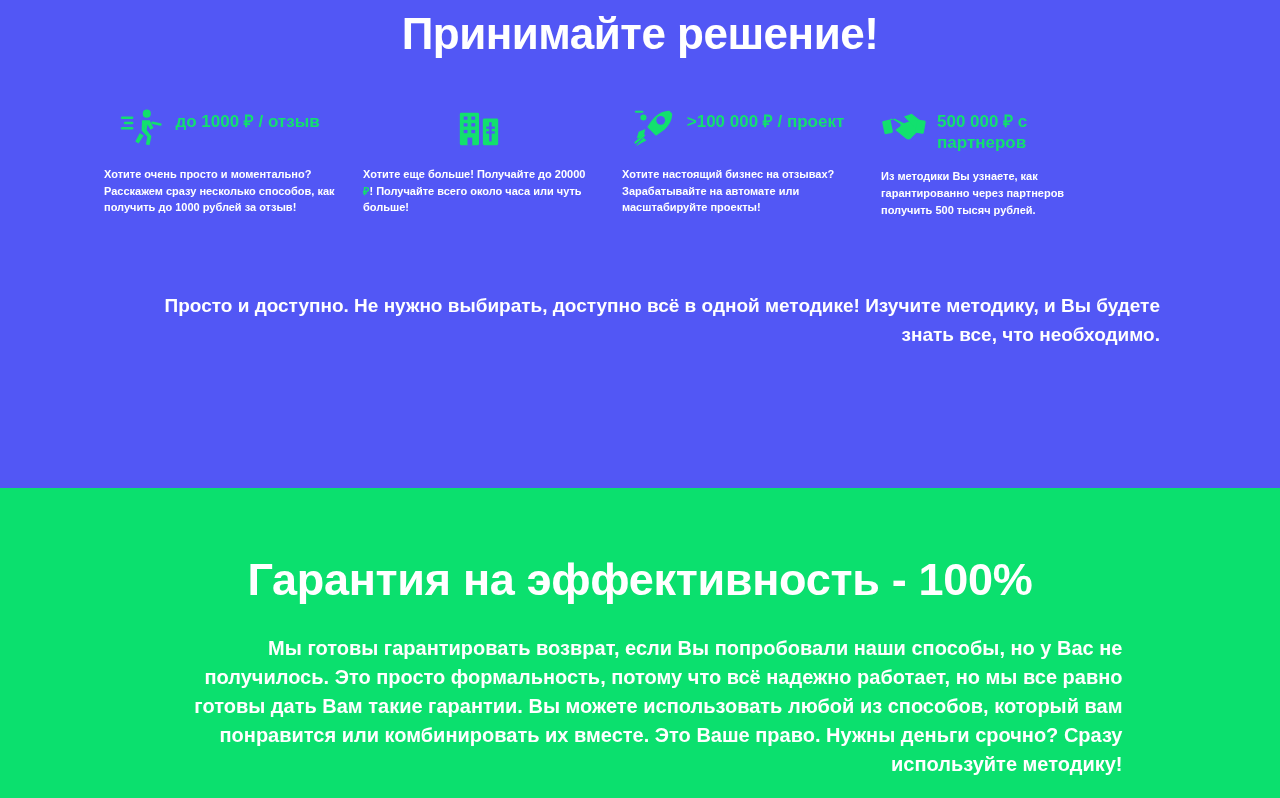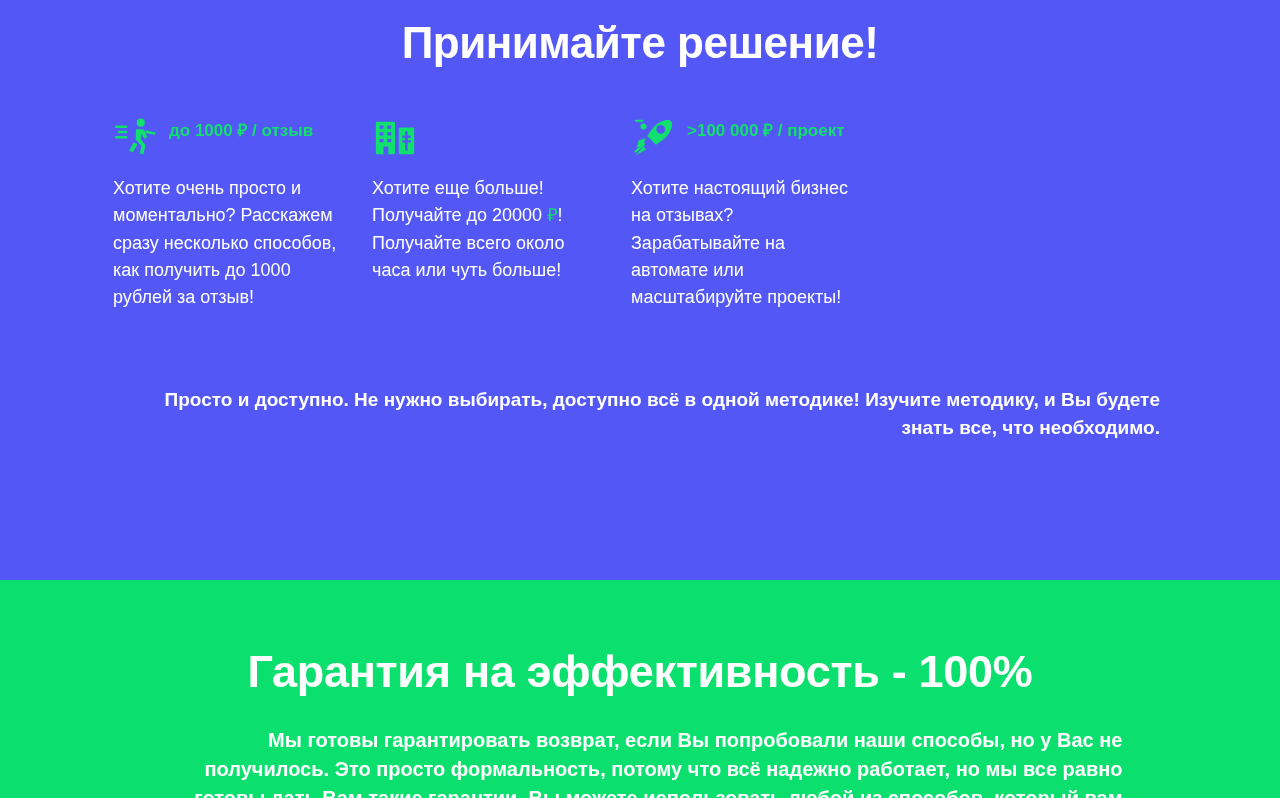--- a/index.html
+++ b/index.html
@@ -10,24 +10,24 @@
     width: 1280px;
     height: 798px;
     overflow: hidden;
     font-family: "Liberation Sans", sans-serif;
     background: #ffffff;
   }
 
   
   .section-blue {
     background: #5257f5;
-    height: 580px;
+    height: 488px;
     position: relative;
     box-sizing: border-box;
-    padding: 9px;
+    padding: 0;
   }
   .main-title {
     color: #ffffff;
     font-size: 44px;
     font-weight: 700;
     text-align: center;
     letter-spacing: -0.5px;
     margin: 0;
     padding-top: 8px;
     line-height: 1.2;
@@ -41,38 +41,39 @@
   }
   .feature {
     width: 259px;
     box-sizing: border-box;
     padding-right: 28px;
   }
   .feature-head {
     display: flex;
     align-items: flex-start;
     gap: 10px;
+    justify-content: center;
   }
   .feature-icon {
     width: 46px;
     height: 46px;
     flex: 0 0 46px;
     display: block;
   }
   .feature-title {
     color: #12e06e;
     font-size: 17px;
     font-weight: 700;
     line-height: 1.22;
     padding-top: 7px;
   }
   .feature-desc {
     color: #ffffff;
-    font-size: 18px;
-    font-weight: 400;
+    font-size: 11px;
+    font-weight: 700;
     line-height: 1.52;
     margin-top: 15px;
   }
   .feature-desc .ruble {
     color: #12e06e;
   }
 
   .blue-footnote {
     color: #ffffff;
     font-size: 19px;
@@ -176,20 +177,34 @@
             <rect x="3" y="39" width="14" height="2.4" rx="1.2" transform="rotate(-40 3 39)"></rect>
             <circle cx="13" cy="13" r="3.2"></circle>
             <rect x="4" y="6" width="9" height="2.2" rx="1.1"></rect>
           </g>
         </svg>
         <div class="feature-title">&gt;100 000 ₽ / проект</div>
       </div>
       <div class="feature-desc"><span>Хотите настоящий бизнес на отзывах? Зарабатывайте на автомате или масштабируйте проекты!</span></div>
     </div>
 
+    <div class="feature">
+      <div class="feature-head">
+        <svg class="feature-icon" viewBox="0 0 48 48">
+          <g fill="#12e06e">
+            <path d="M2 20 l9-6 8 5 c2 1 2 3 0 4 l-4 3 11 9 c2 2 5 1 6-1 l10-10 -9-8 -9 3 -10-5 -12 6z"></path>
+            <path d="M24 12 l8-3 14 11 -8 5 -6-5z"></path>
+            <rect x="1" y="17" width="9" height="14" rx="1.6" transform="rotate(-12 1 17)"></rect>
+            <rect x="38" y="15" width="9" height="14" rx="1.6" transform="rotate(10 38 15)"></rect>
+          </g>
+        </svg>
+        <div class="feature-title">500 000 ₽ с партнеров</div>
+      </div>
+      <div class="feature-desc"><span>Из методики Вы узнаете, как гарантированно через партнеров получить 500 тысяч рублей.</span></div>
+    </div>
 
   </div>
 
   <p class="blue-footnote">Просто и доступно. Не нужно выбирать, доступно всё в одной методике! Изучите методику, и Вы будете знать все, что необходимо.</p>
 </section>
 
 <section class="section-green">
   <h2 class="green-title">Гарантия на эффективность - 100%</h2>
   <p class="green-text">Мы готовы гарантировать возврат, если Вы попробовали наши способы, но у Вас не получилось. Это просто формальность, потому что всё надежно работает, но мы все равно готовы дать Вам такие гарантии. Вы можете использовать любой из способов, который вам понравится или комбинировать их вместе. Это Ваше право. Нужны деньги срочно? Сразу используйте методику!</p>
 </section>

